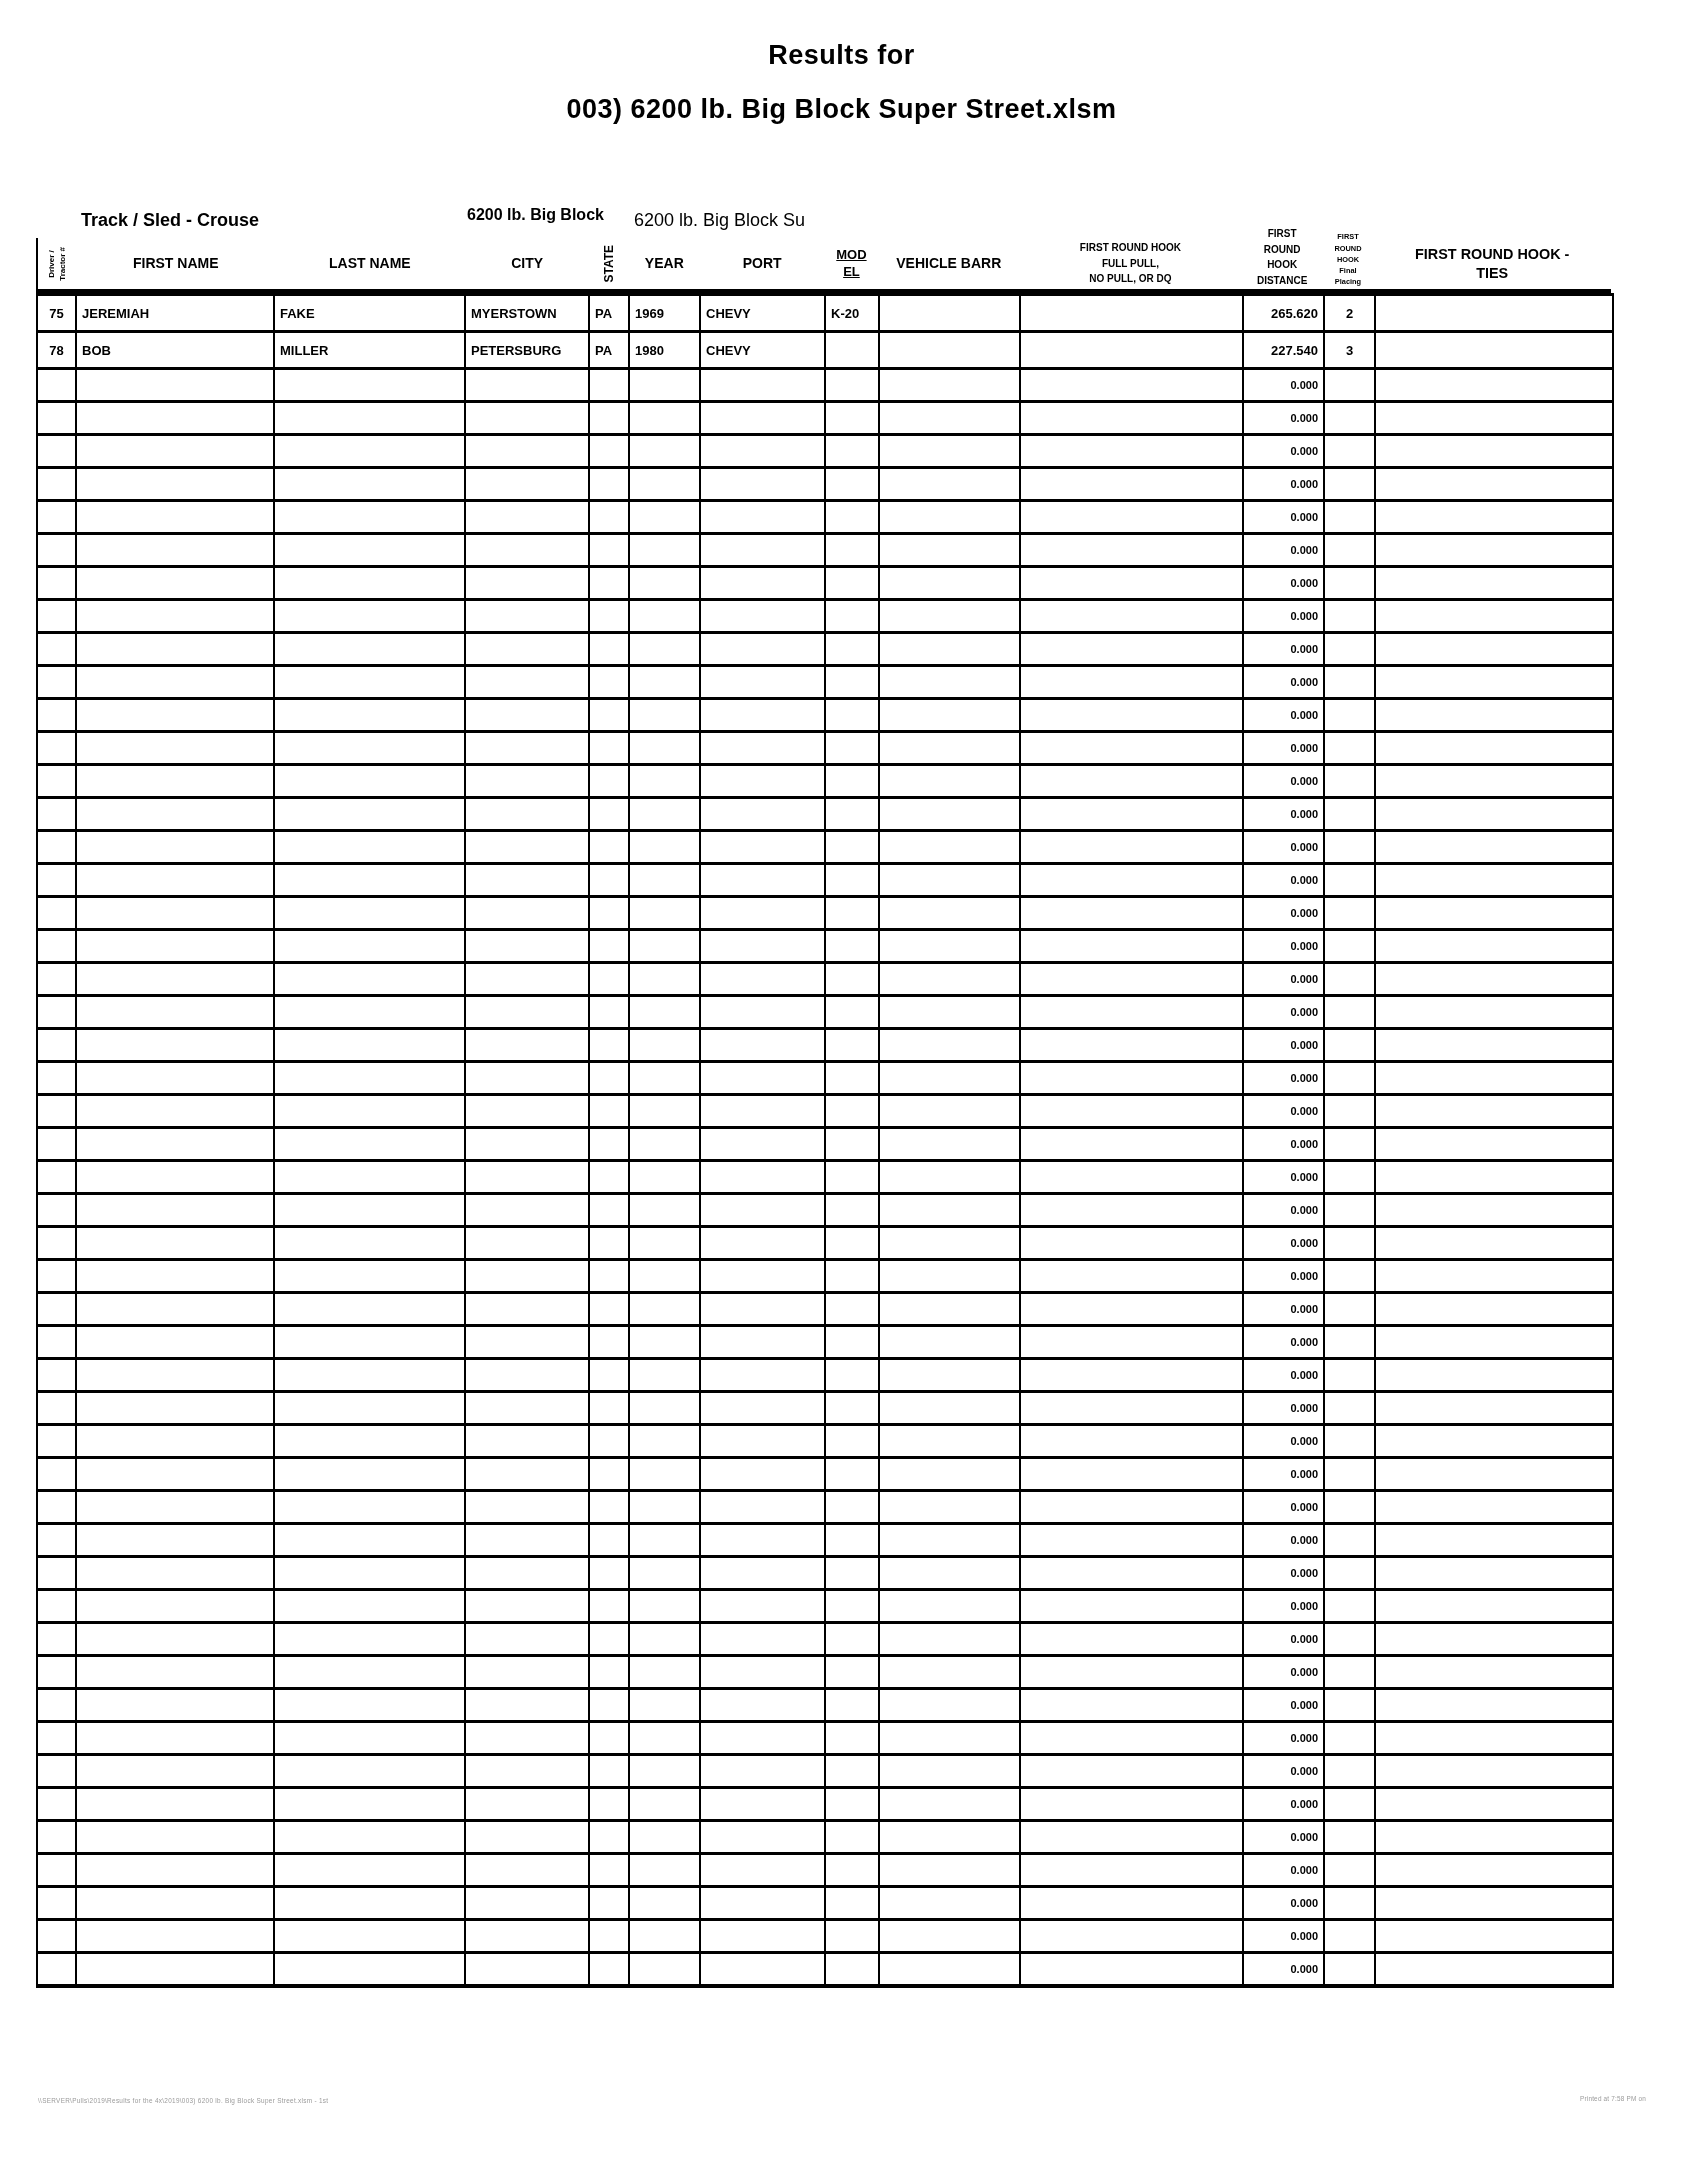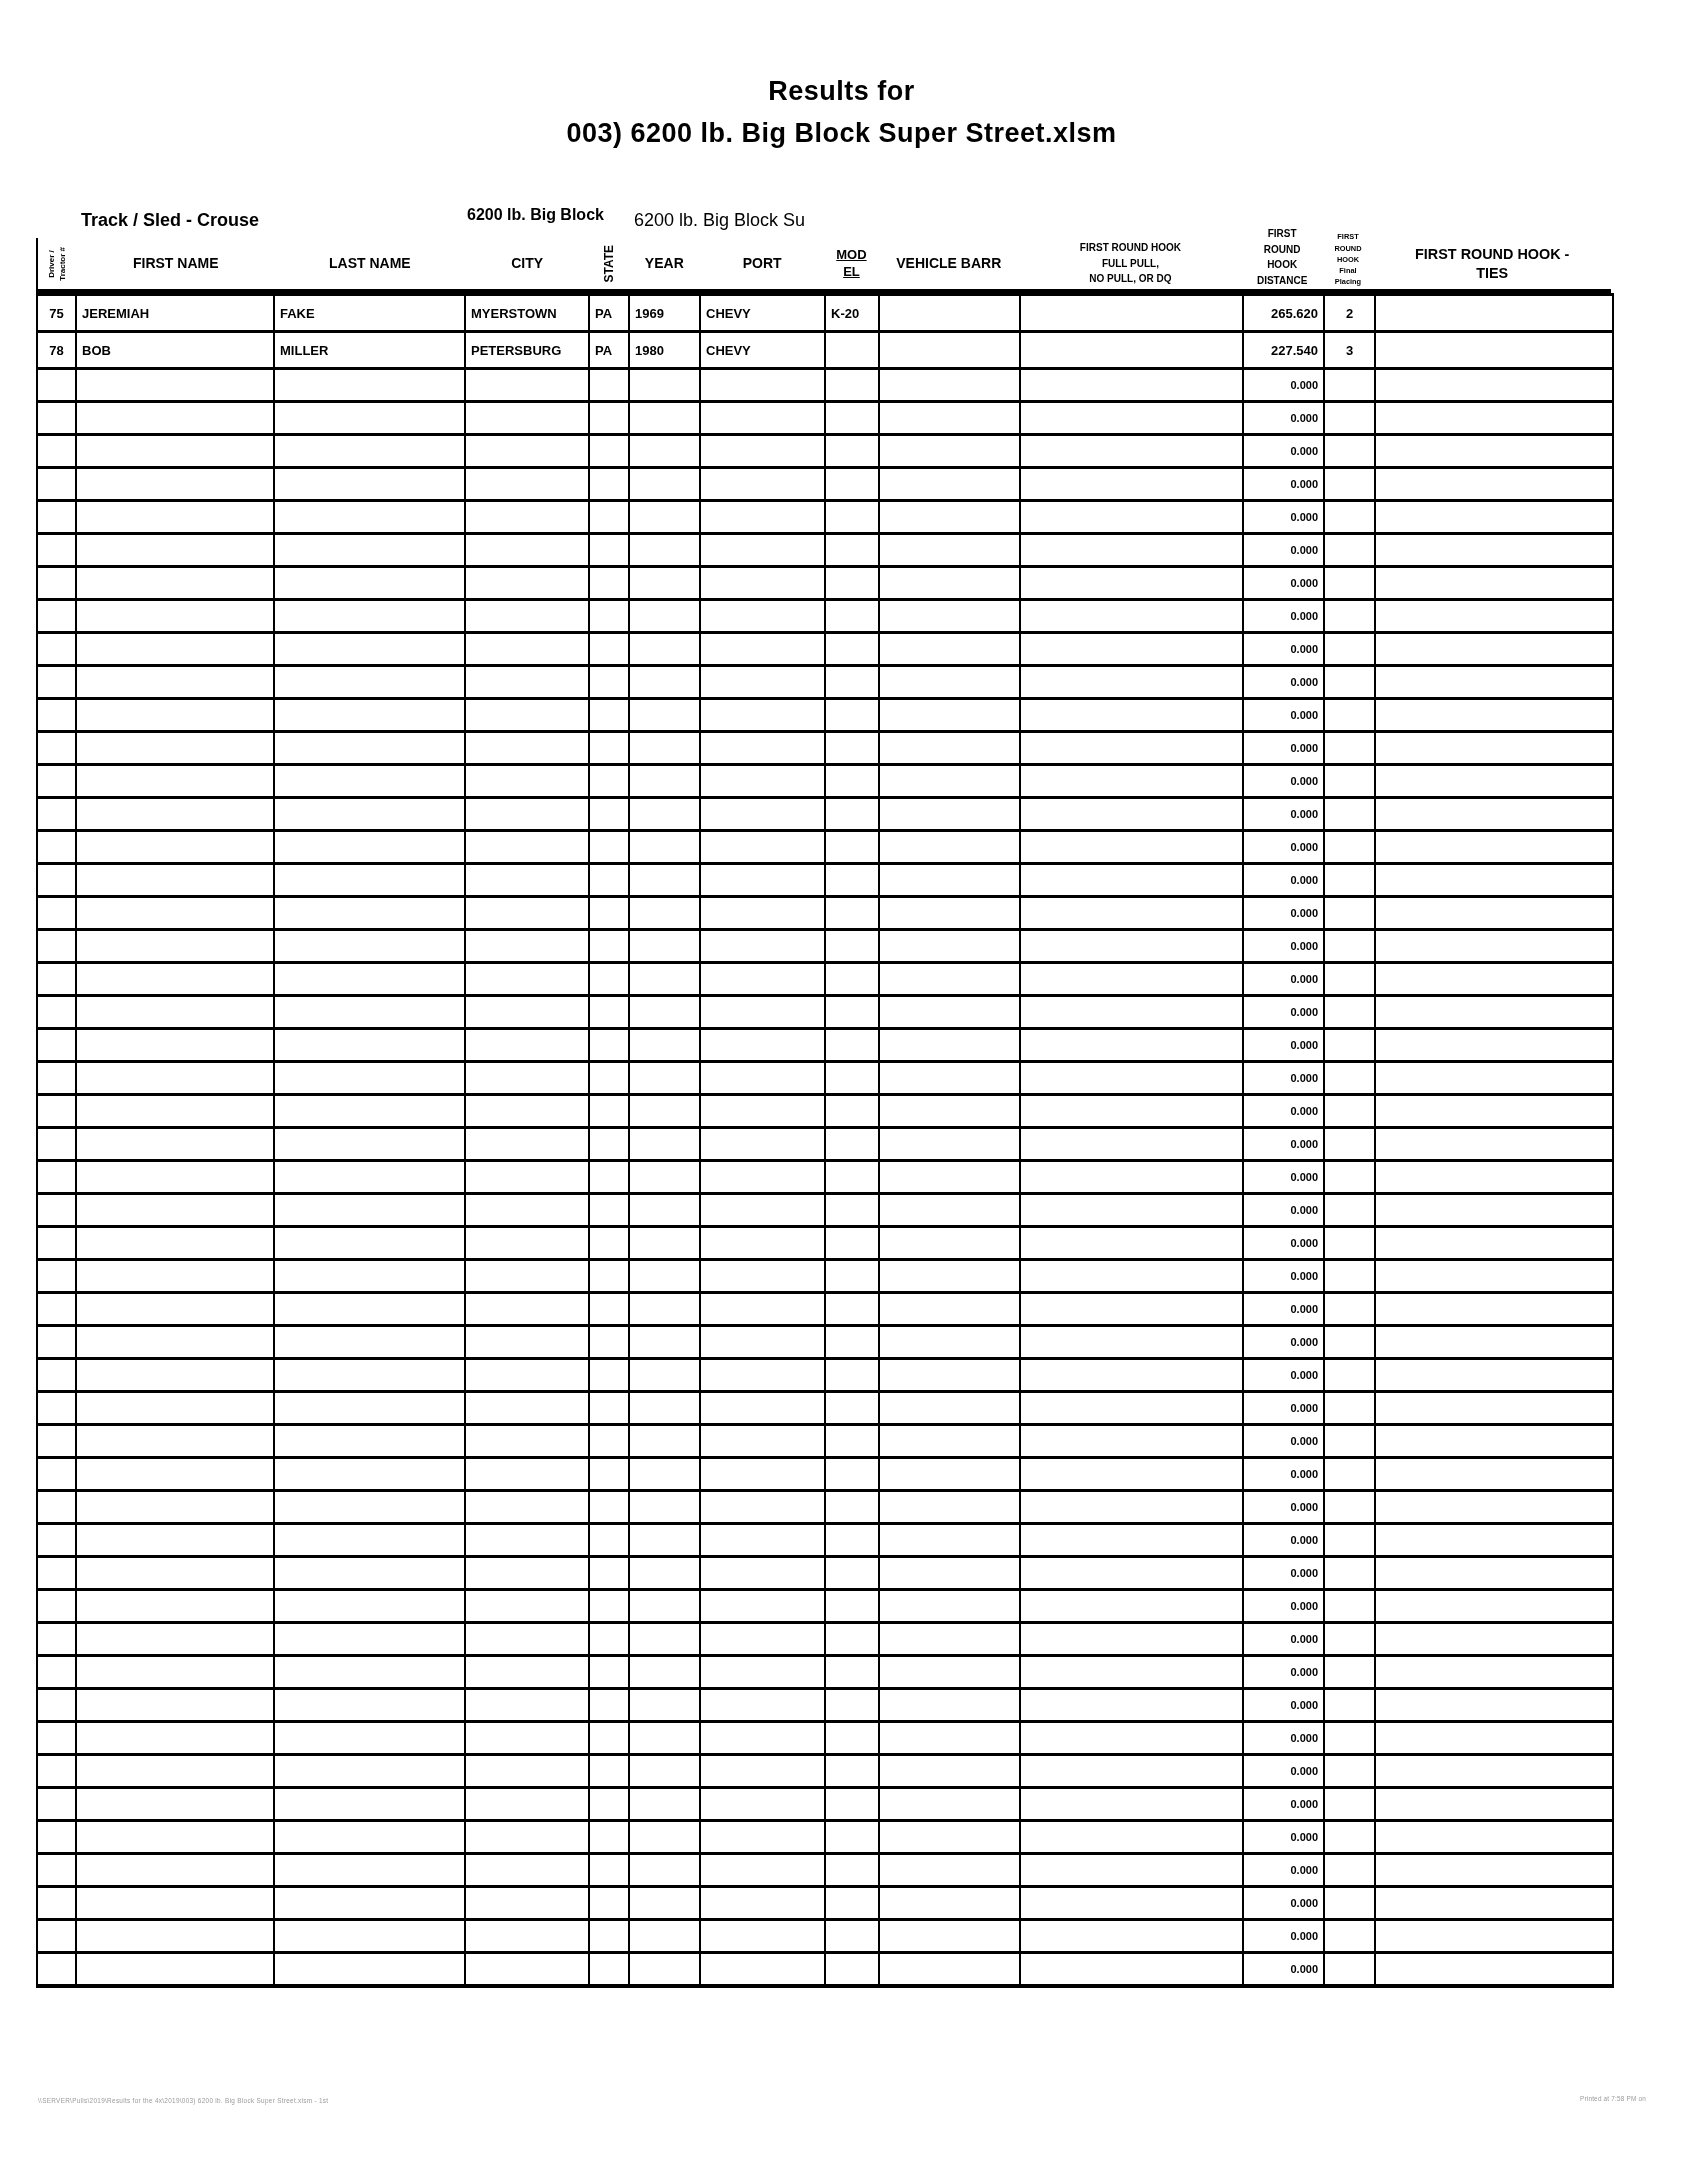--- a/index.html
+++ b/index.html
@@ -8,22 +8,22 @@
     position:relative;
     width:1683px; height:2178px;
     background:#ffffff;
     font-family:"Liberation Sans", sans-serif;
     color:#000;
     overflow:hidden;
     margin:0 auto;
   }
   
   .title-block { position:absolute; top:40px; left:0; right:0; text-align:center; }
-  .title-line1 { font-size:27px; font-weight:bold; letter-spacing:0.5px;margin-top:36px; }
-  .title-line2 { font-size:27px; font-weight:bold; letter-spacing:0.5px; margin-top:11px; }
+  .title-line1 { font-size:27px; font-weight:bold; letter-spacing:0.5px; }
+  .title-line2 { font-size:27px; font-weight:bold; letter-spacing:0.5px; margin-top:23px; }
 
   
   .sheet { position:absolute; left:36px; top:202px; width:1575px; }
 
   
   .subheader { position:relative; height:36px; }
   .track-label { position:absolute; left:45px; top:8px; font-size:18px; font-weight:bold; }
   .class-left  { position:absolute; left:431px; top:4px; font-size:16px; font-weight:bold; white-space:nowrap; }
   .class-right { position:absolute; left:598px; top:8px; width:230px; overflow:hidden;
                  font-size:18px; font-weight:normal; white-space:nowrap; }

